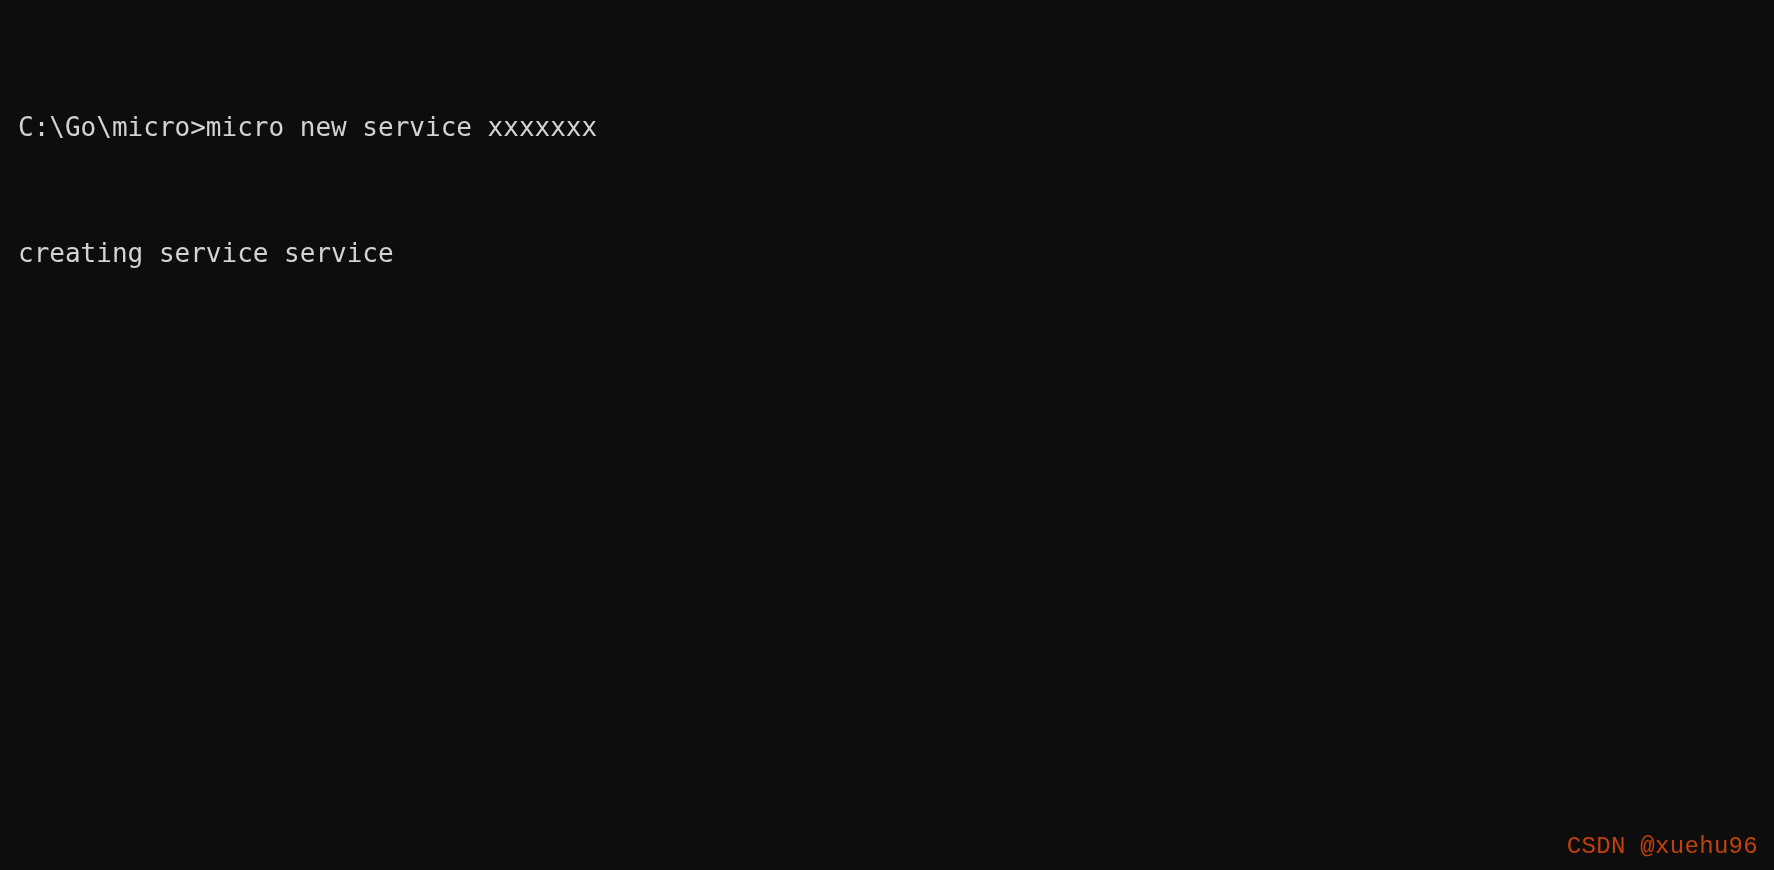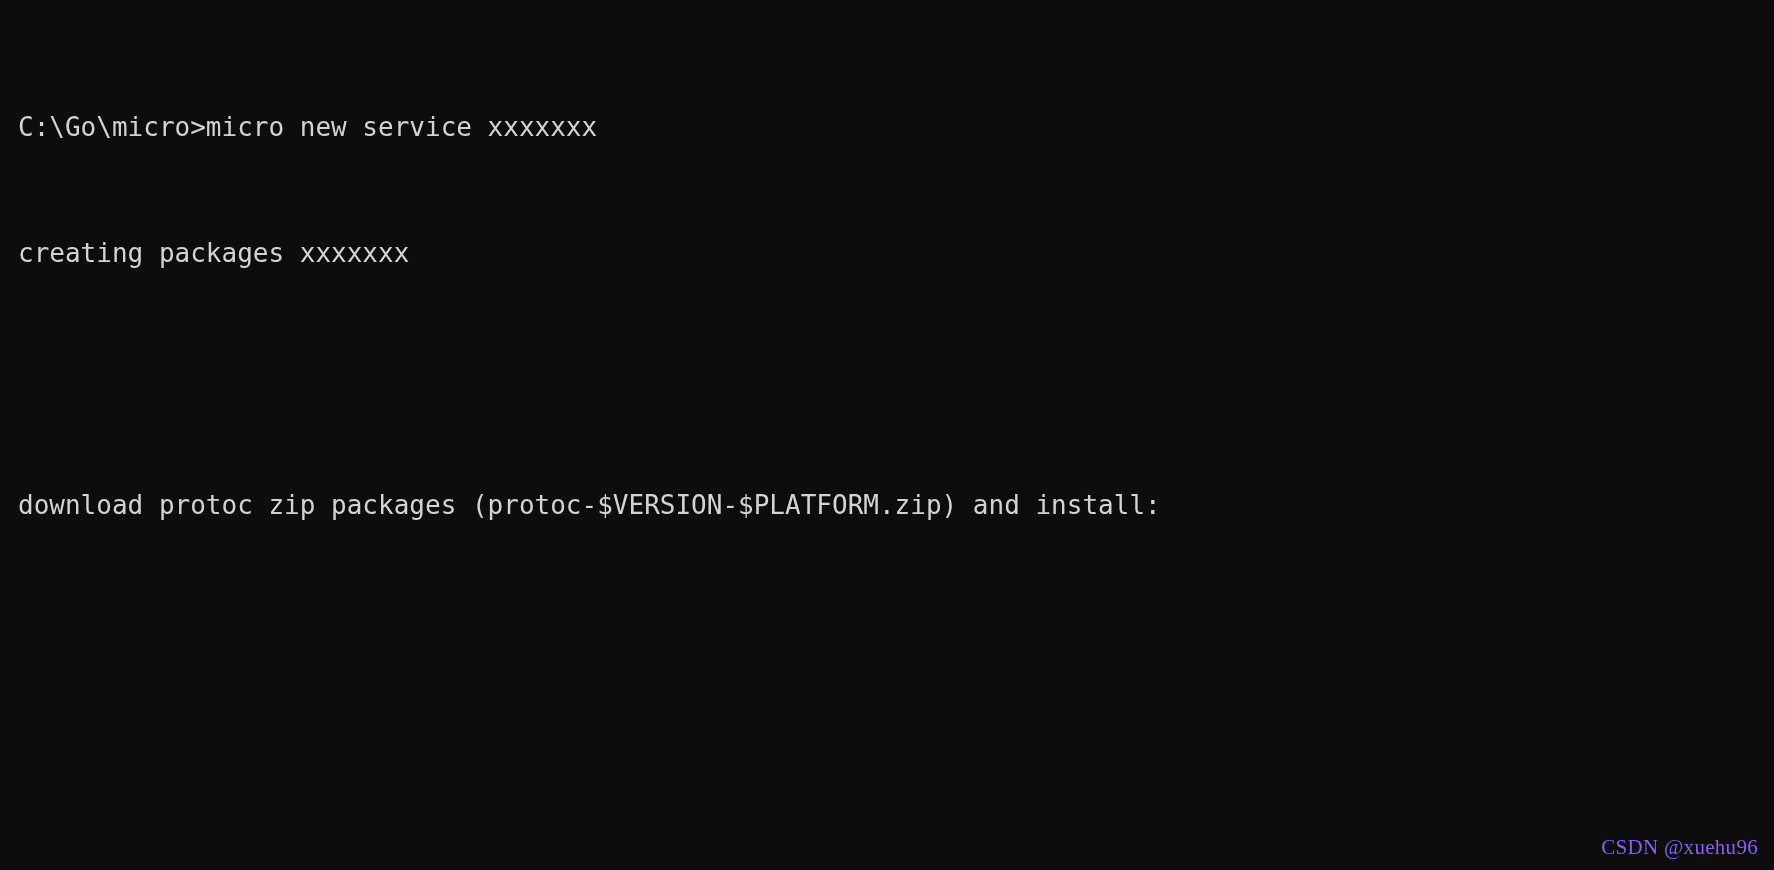--- a/index.html
+++ b/index.html
@@ -34,37 +34,36 @@
     white-space: pre;
     color: #d3d3d3;
   }
   .term-line.blank {
     color: transparent;
   }
   #watermark {
     position: absolute;
     right: 16px;
     bottom: 10px;
-    font-family: Liberation Serif, serif;
-    font-size: 21px;
-    color: #8b5cf6;
+    font-family: Liberation Mono, monospace;
+    font-size: 24px;
+    color: #c2410c;
     letter-spacing: 0.3px;
     white-space: pre;
   }
 </style>
 </head>
 <body>
 
 <div id="terminal-window">
 
   <div id="terminal-output">
     <span class="term-line">C:\Go\micro&gt;micro new service xxxxxxx</span>
-    <span class="term-line">creating packages xxxxxxx</span>
+    <span class="term-line">creating service service</span>
     <span class="term-line blank"></span>
-    <span class="term-line">download protoc zip packages (protoc-$VERSION-$PLATFORM.zip) and install:</span>
     <span class="term-line blank"></span>
     <span class="term-line blank"></span>
     
     
     
     
     
     
     
     

